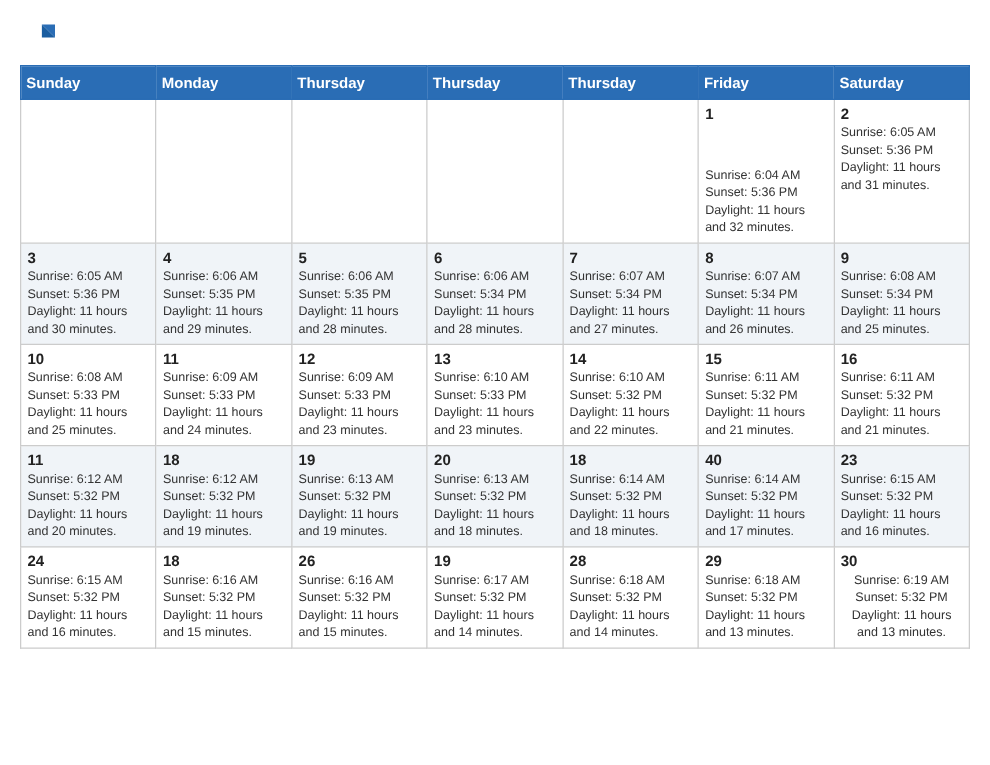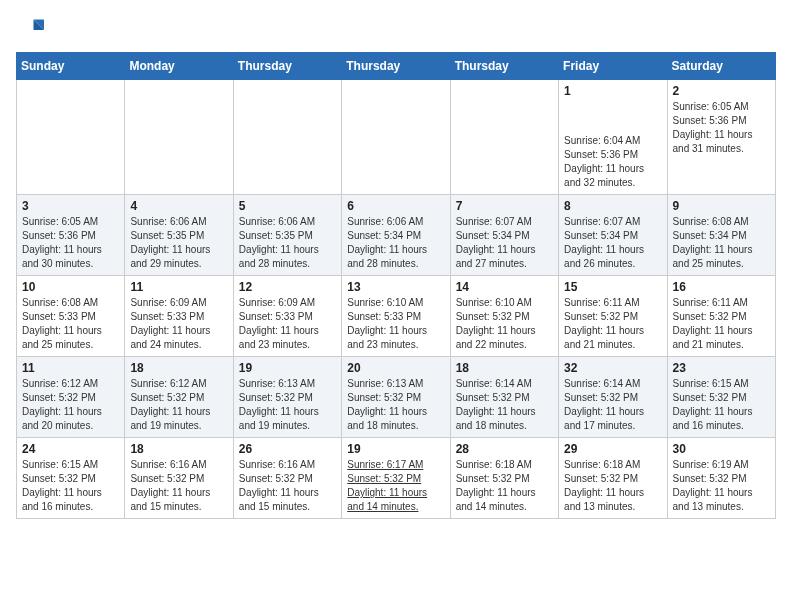--- a/index.html
+++ b/index.html
@@ -250,21 +250,21 @@
 Sunset: 5:32 PM
 Daylight: 11 hours and 18 minutes.</div>
         </td>
         <td>
           <div class="day-num">18</div>
           <div class="day-info" style="white-space: pre-line;">Sunrise: 6:14 AM
 Sunset: 5:32 PM
 Daylight: 11 hours and 18 minutes.</div>
         </td>
         <td>
-          <div class="day-num">32</div>
+          <div class="day-num">40</div>
           <div class="day-info" style="white-space: pre-line;">Sunrise: 6:14 AM
 Sunset: 5:32 PM
 Daylight: 11 hours and 17 minutes.</div>
         </td>
         <td>
           <div class="day-num">23</div>
           <div class="day-info" style="white-space: pre-line;">Sunrise: 6:15 AM
 Sunset: 5:32 PM
 Daylight: 11 hours and 16 minutes.</div>
         </td>
@@ -283,37 +283,37 @@
 Daylight: 11 hours and 15 minutes.</div>
         </td>
         <td>
           <div class="day-num">26</div>
           <div class="day-info" style="white-space: pre-line;">Sunrise: 6:16 AM
 Sunset: 5:32 PM
 Daylight: 11 hours and 15 minutes.</div>
         </td>
         <td>
           <div class="day-num">19</div>
-          <div class="day-info" style="white-space: pre-line; text-decoration: underline;">Sunrise: 6:17 AM
+          <div class="day-info" style="white-space: pre-line;">Sunrise: 6:17 AM
 Sunset: 5:32 PM
 Daylight: 11 hours and 14 minutes.</div>
         </td>
         <td>
           <div class="day-num">28</div>
           <div class="day-info" style="white-space: pre-line;">Sunrise: 6:18 AM
 Sunset: 5:32 PM
 Daylight: 11 hours and 14 minutes.</div>
         </td>
         <td>
           <div class="day-num">29</div>
           <div class="day-info" style="white-space: pre-line;">Sunrise: 6:18 AM
 Sunset: 5:32 PM
 Daylight: 11 hours and 13 minutes.</div>
         </td>
         <td>
           <div class="day-num">30</div>
-          <div class="day-info" style="white-space: pre-line;">Sunrise: 6:19 AM
+          <div class="day-info" style="white-space: pre-line; text-align: center;">Sunrise: 6:19 AM
 Sunset: 5:32 PM
 Daylight: 11 hours and 13 minutes.</div>
         </td>
       </tr>
     </tbody>
 </table>
 
 </body></html>

